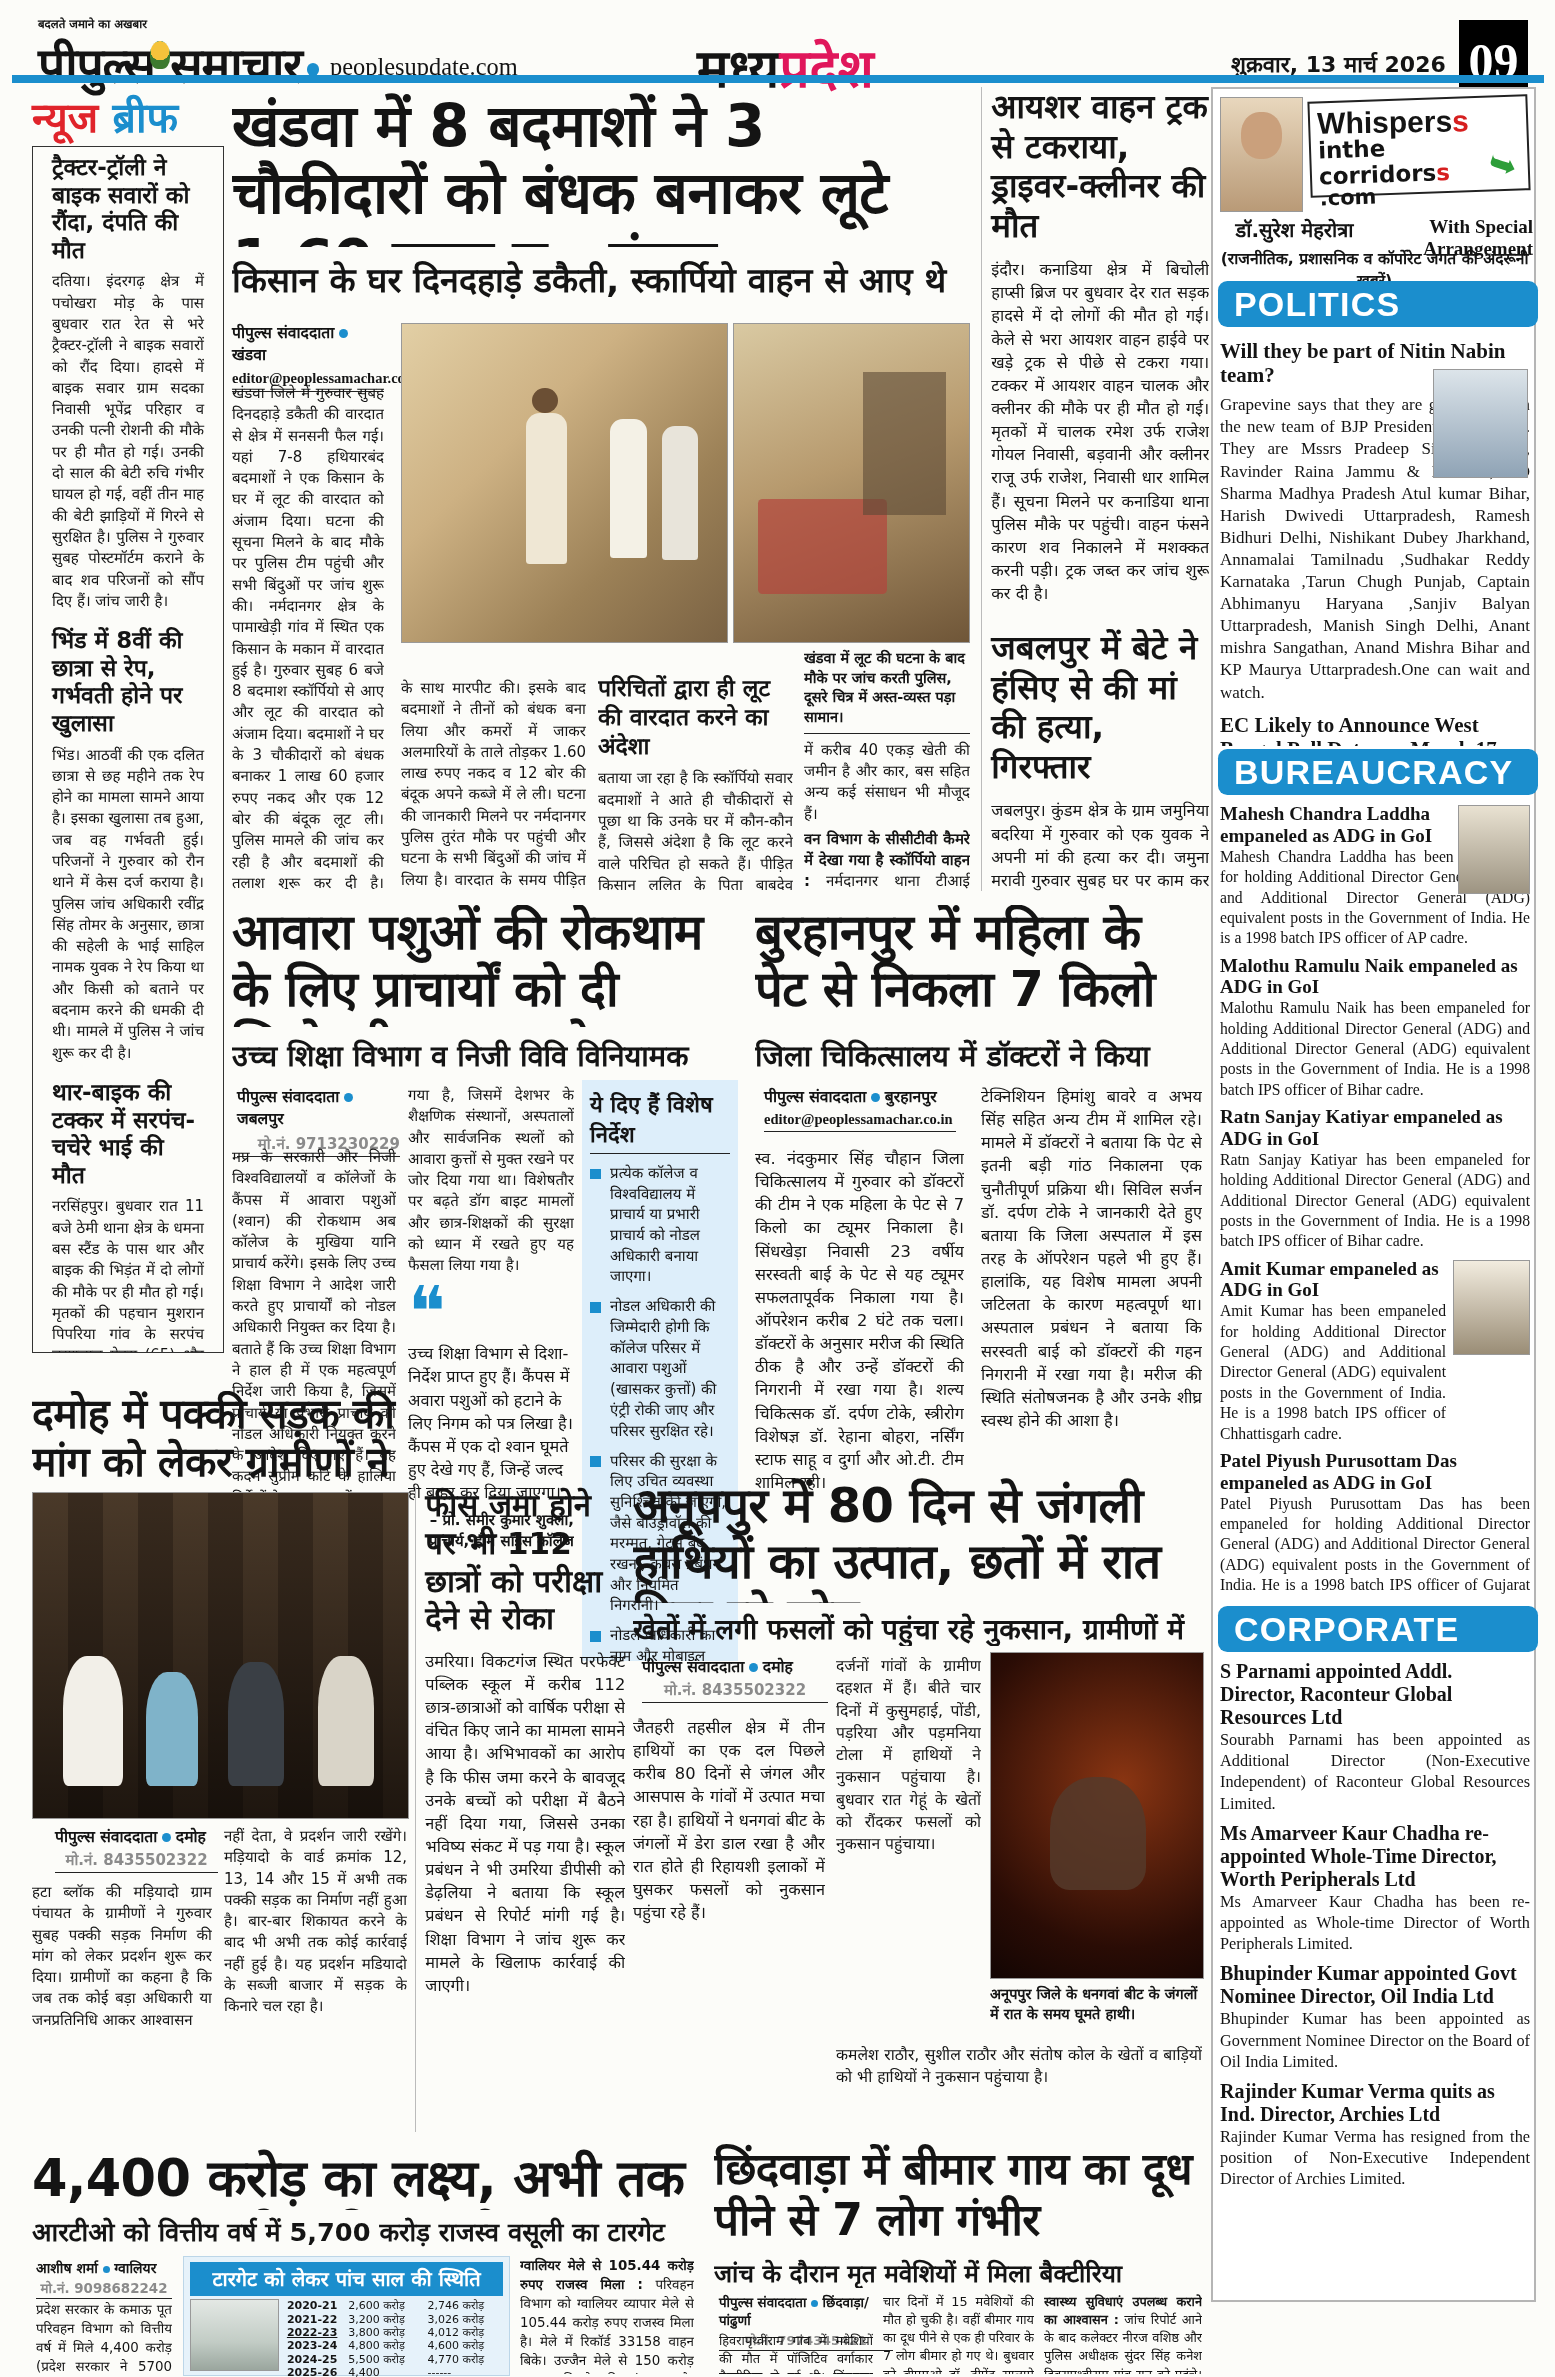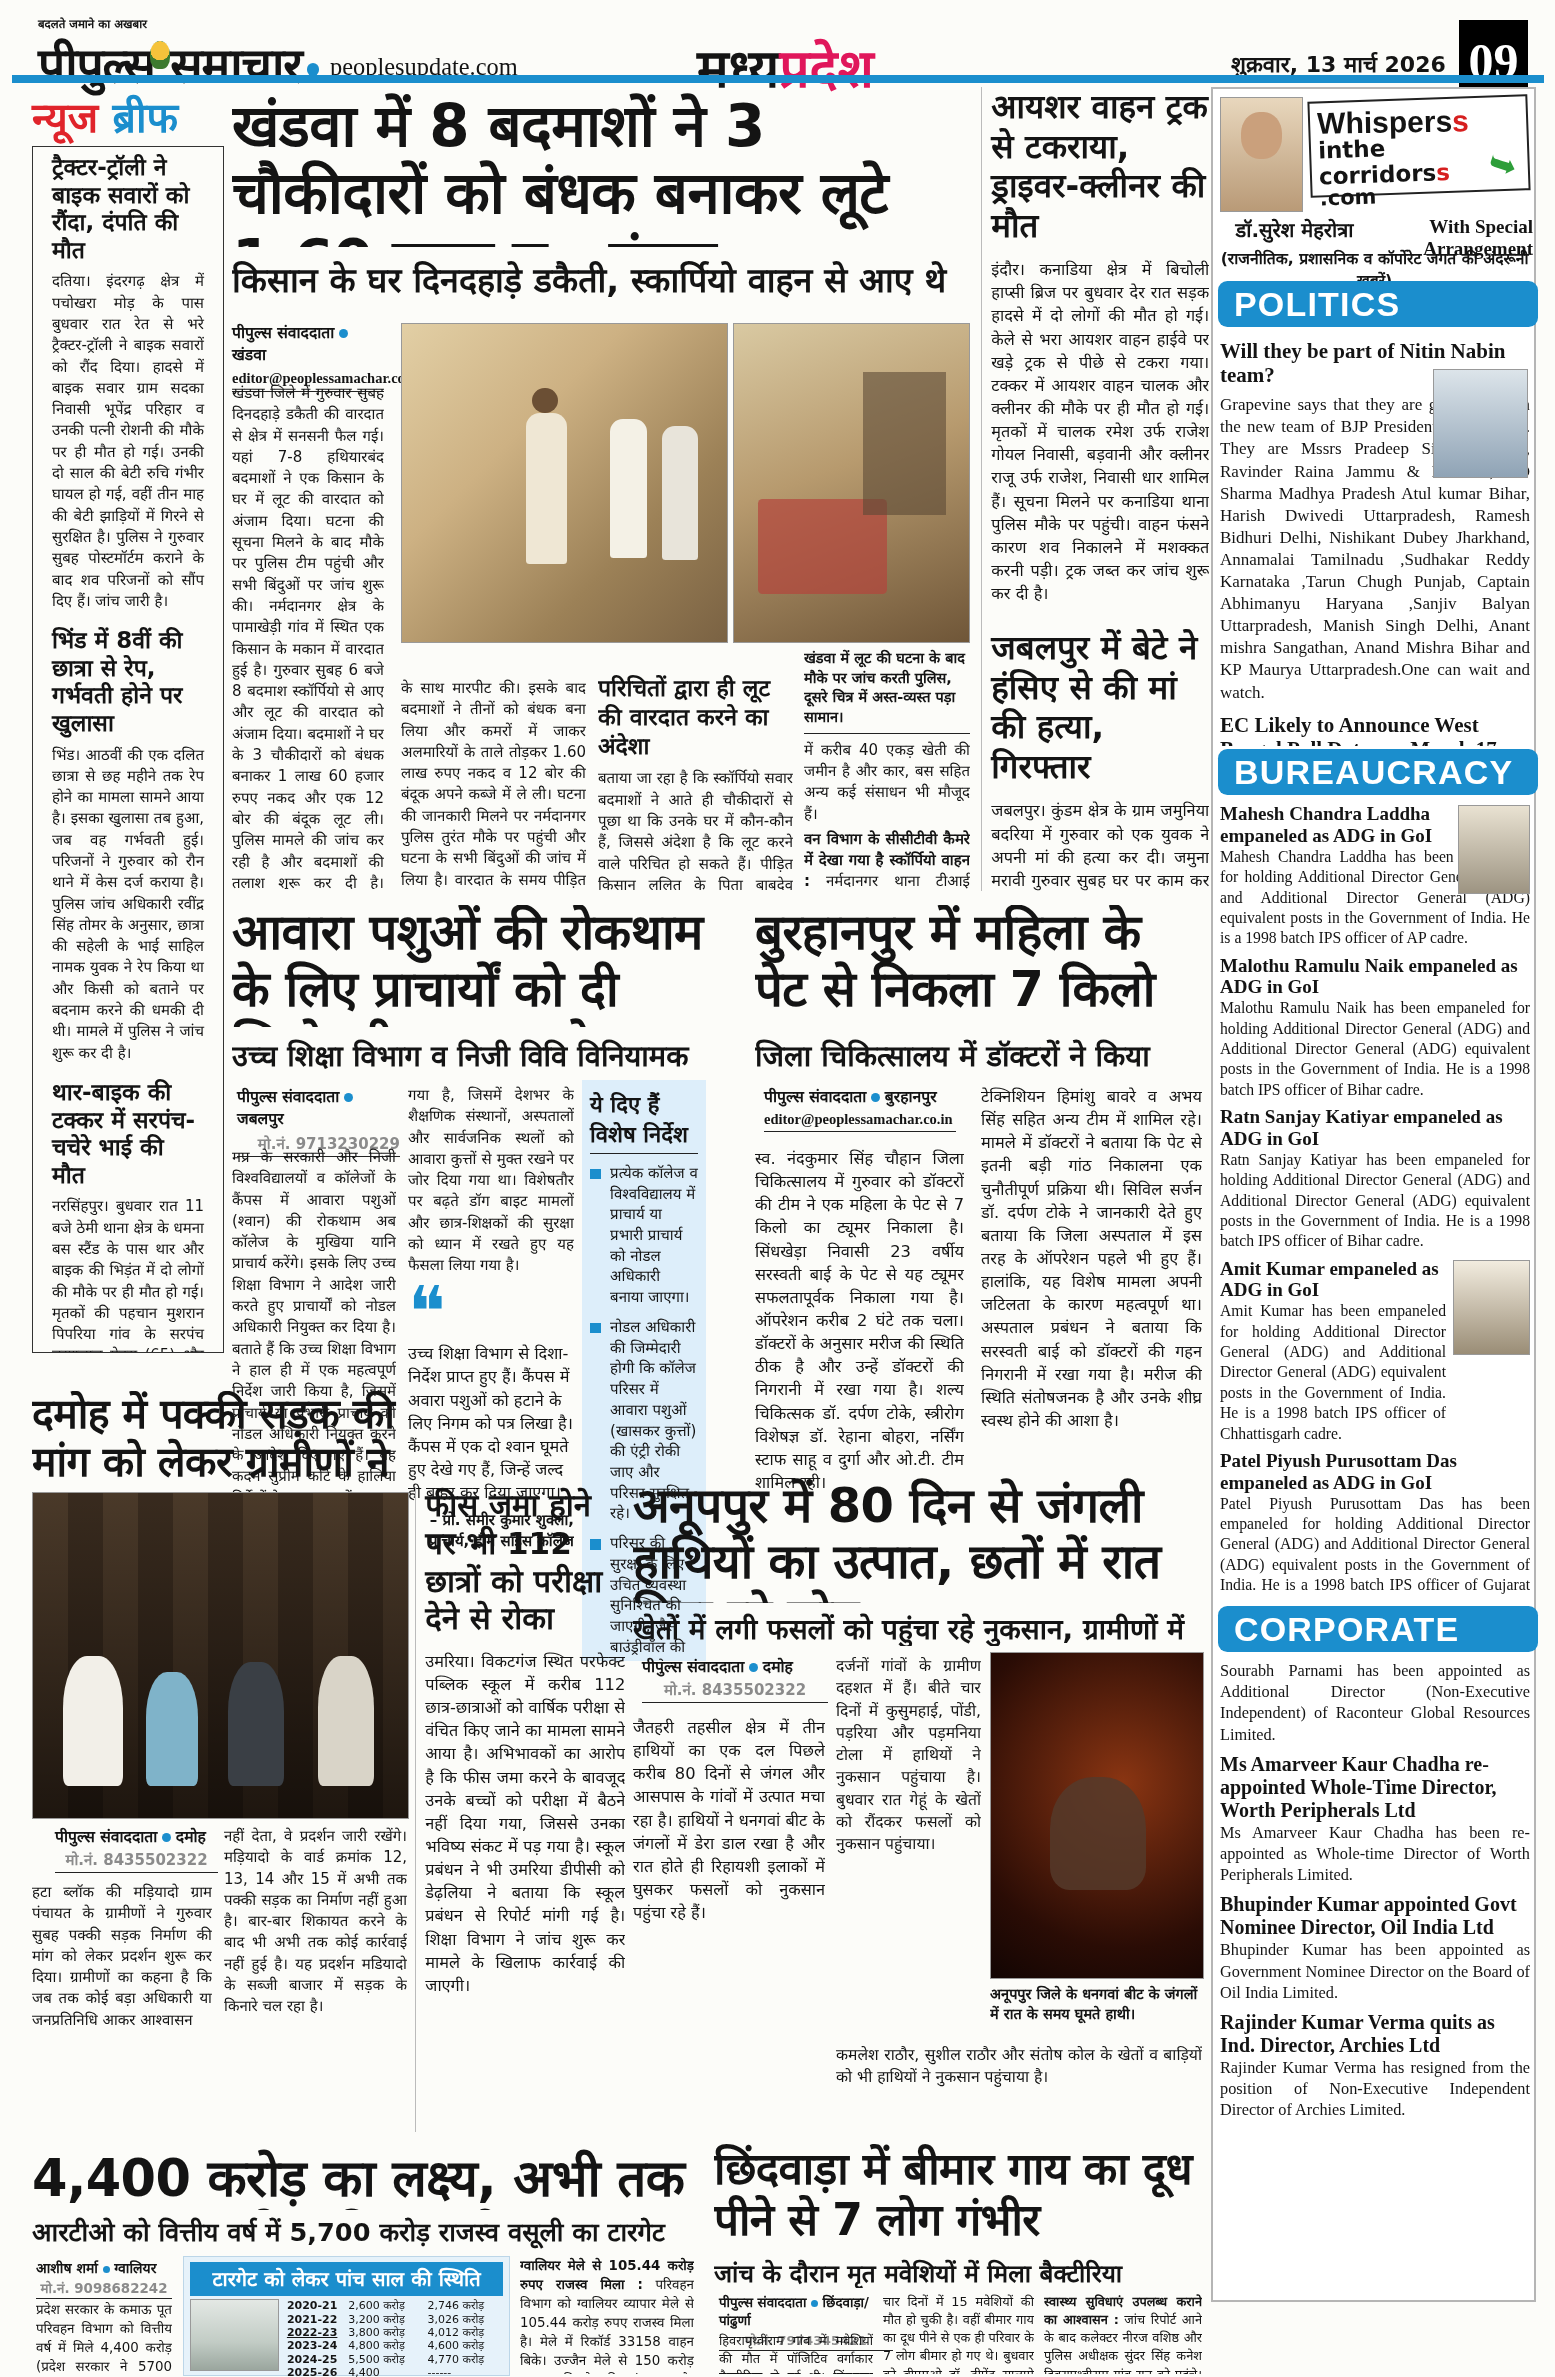--- a/index.html
+++ b/index.html
@@ -170,20 +170,21 @@
         <div class="ehead" style="font-size:19px;">Patel Piyush Purusottam Das empaneled as ADG in GoI</div>
         <div class="ebody" style="font-size:15.7px;">Patel Piyush Purusottam Das has been empaneled for holding Additional Director General (ADG) and Additional Director General (ADG) equivalent posts in the Government of India. He is a 1998 batch IPS officer of Gujarat cadre.</div>
       </div>
 
     </div>
 
     <div class="abs sechead" style="left:4.6px;top:1517px;width:288px;">CORPORATE</div>
 
     <div class="abs ovh" style="left:7px;top:1571px;width:310px;height:627px;">
       <div style="margin-bottom:8.1px;">
+        <div class="ehead" style="font-size:20px;">S Parnami appointed Addl. Director, Raconteur Global Resources Ltd</div>
         <div class="ebody" style="font-size:16.3px;">Sourabh Parnami has been appointed as Additional Director (Non-Executive Independent) of Raconteur Global Resources Limited.</div>
       </div>
       <div style="margin-bottom:8.1px;">
         <div class="ehead" style="font-size:20px;">Ms Amarveer Kaur Chadha re-appointed Whole-Time Director, Worth Peripherals Ltd</div>
         <div class="ebody" style="font-size:16.3px;">Ms Amarveer Kaur Chadha has been re-appointed as Whole-time Director of Worth Peripherals Limited.</div>
       </div>
       <div style="margin-bottom:8.1px;">
         <div class="ehead" style="font-size:20px;">Bhupinder Kumar appointed Govt Nominee Director, Oil India Ltd</div>
         <div class="ebody" style="font-size:16.3px;">Bhupinder Kumar has been appointed as Government Nominee Director on the Board of Oil India Limited.</div>
       </div>
@@ -203,21 +204,21 @@
   </div>
   <div class="abs bodytxt j ovh" style="left:232px;top:1147px;width:164px;height:511px;">मप्र के सरकारी और निजी विश्वविद्यालयों व कॉलेजों के कैंपस में आवारा पशुओं (श्वान) की रोकथाम अब कॉलेज के मुखिया यानि प्राचार्य करेंगे। इसके लिए उच्च शिक्षा विभाग ने आदेश जारी करते हुए प्राचार्यों को नोडल अधिकारी नियुक्त कर दिया है। बताते हैं कि उच्च शिक्षा विभाग ने हाल ही में एक महत्वपूर्ण निर्देश जारी किया है, जिसमें प्राचार्य या प्रभारी प्राचार्य को नोडल अधिकारी नियुक्त करने के आदेश दिए गए हैं। यह कदम सुप्रीम कोर्ट के हालिया निर्देशों के अनुपालन में उठाया</div>
   <div class="abs ovh" style="left:408px;top:1085px;width:166px;height:575px;">
     <div class="bodytxt j">गया है, जिसमें देशभर के शैक्षणिक संस्थानों, अस्पतालों और सार्वजनिक स्थलों को आवारा कुत्तों से मुक्त रखने पर जोर दिया गया था। विशेषतौर पर बढ़ते डॉग बाइट मामलों और छात्र-शिक्षकों की सुरक्षा को ध्यान में रखते हुए यह फैसला लिया गया है।</div>
     <div style="margin-top:15px;">
       <span class="qmark">❝</span>
       <div class="bodytxt" style="font-size:16.3px;margin-top:4.6px;">उच्च शिक्षा विभाग से दिशा-निर्देश प्राप्त हुए हैं। कैंपस में अवारा पशुओं को हटाने के लिए निगम को पत्र लिखा है। कैंपस में एक दो श्वान घूमते हुए देखे गए हैं, जिन्हें जल्द ही बाहर कर दिया जाएगा।</div>
       <div class="bodytxt bold" style="text-align:right;margin-top:5.8px;">– प्रो. समीर कुमार शुक्ला, प्राचार्य, होम साइंस कॉलेज</div>
     </div>
   </div>
-  <div class="abs bluebox ovh" style="left:582px;top:1080px;width:124px;height:581px;padding:8.1px;box-sizing:border-box;">
+  <div class="abs bluebox ovh" style="left:582px;top:1080px;width:156px;height:581px;padding:8.1px;box-sizing:border-box;">
     <div style="font-size:22px;font-weight:bold;border-bottom:1.7px solid #222;padding-bottom:4.6px;">ये दिए हैं विशेष निर्देश</div>
     <div style="margin-top:9.3px;">
       <div class="blt">प्रत्येक कॉलेज व विश्वविद्यालय में प्राचार्य या प्रभारी प्राचार्य को नोडल अधिकारी बनाया जाएगा।</div>
       <div class="blt">नोडल अधिकारी की जिम्मेदारी होगी कि कॉलेज परिसर में आवारा पशुओं (खासकर कुत्तों) की एंट्री रोकी जाए और परिसर सुरक्षित रहे।</div>
       <div class="blt">परिसर की सुरक्षा के लिए उचित व्यवस्था सुनिश्चित की जाएगी, जैसे बाउंड्रीवॉल की मरम्मत, गेट्स बंद रखना, कचरा प्रबंधन और नियमित निगरानी।</div>
       <div class="blt">नोडल अधिकारी का नाम और मोबाइल नंबर कॉलेज के मुख्य द्वार पर प्रमुखता से प्रदर्शित किया जाएगा, ताकि कोई समस्या होने पर तुरंत संपर्क किया जा सके।</div>
     </div>
   </div>
 
   <div class="abs headline1 ovh" style="left:755px;top:905px;width:447px;height:122px;font-size:49px;">बुरहानपुर में महिला के पेट से निकला 7 किलो का ट्यूमर</div>

